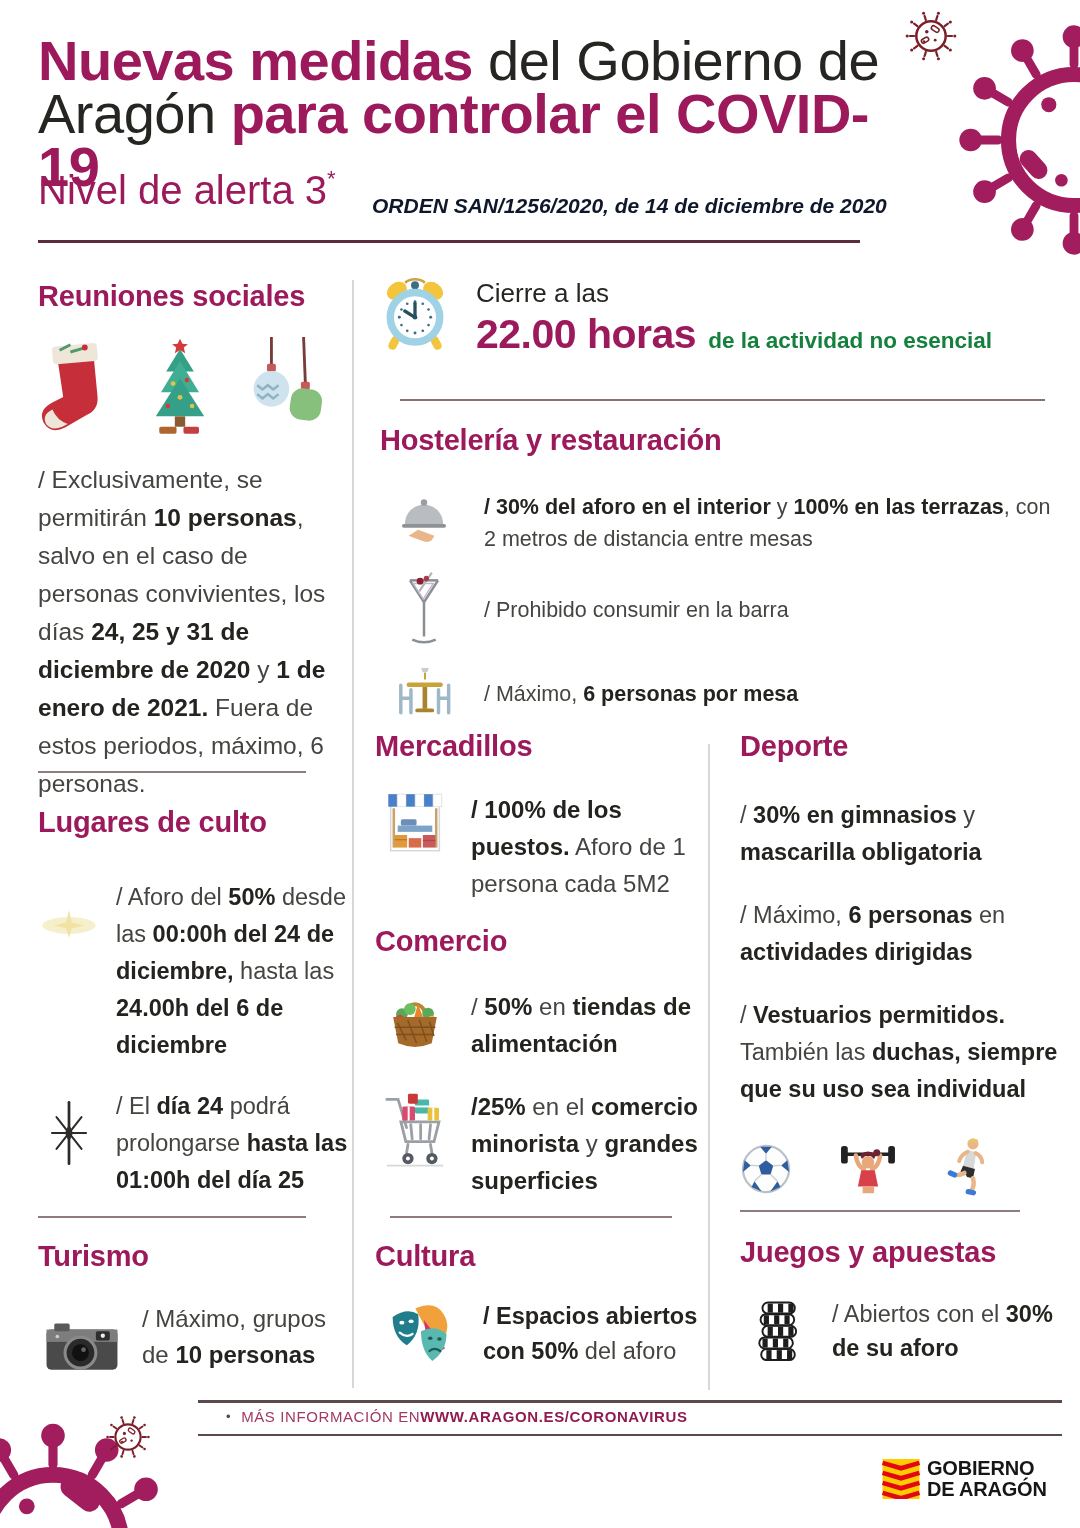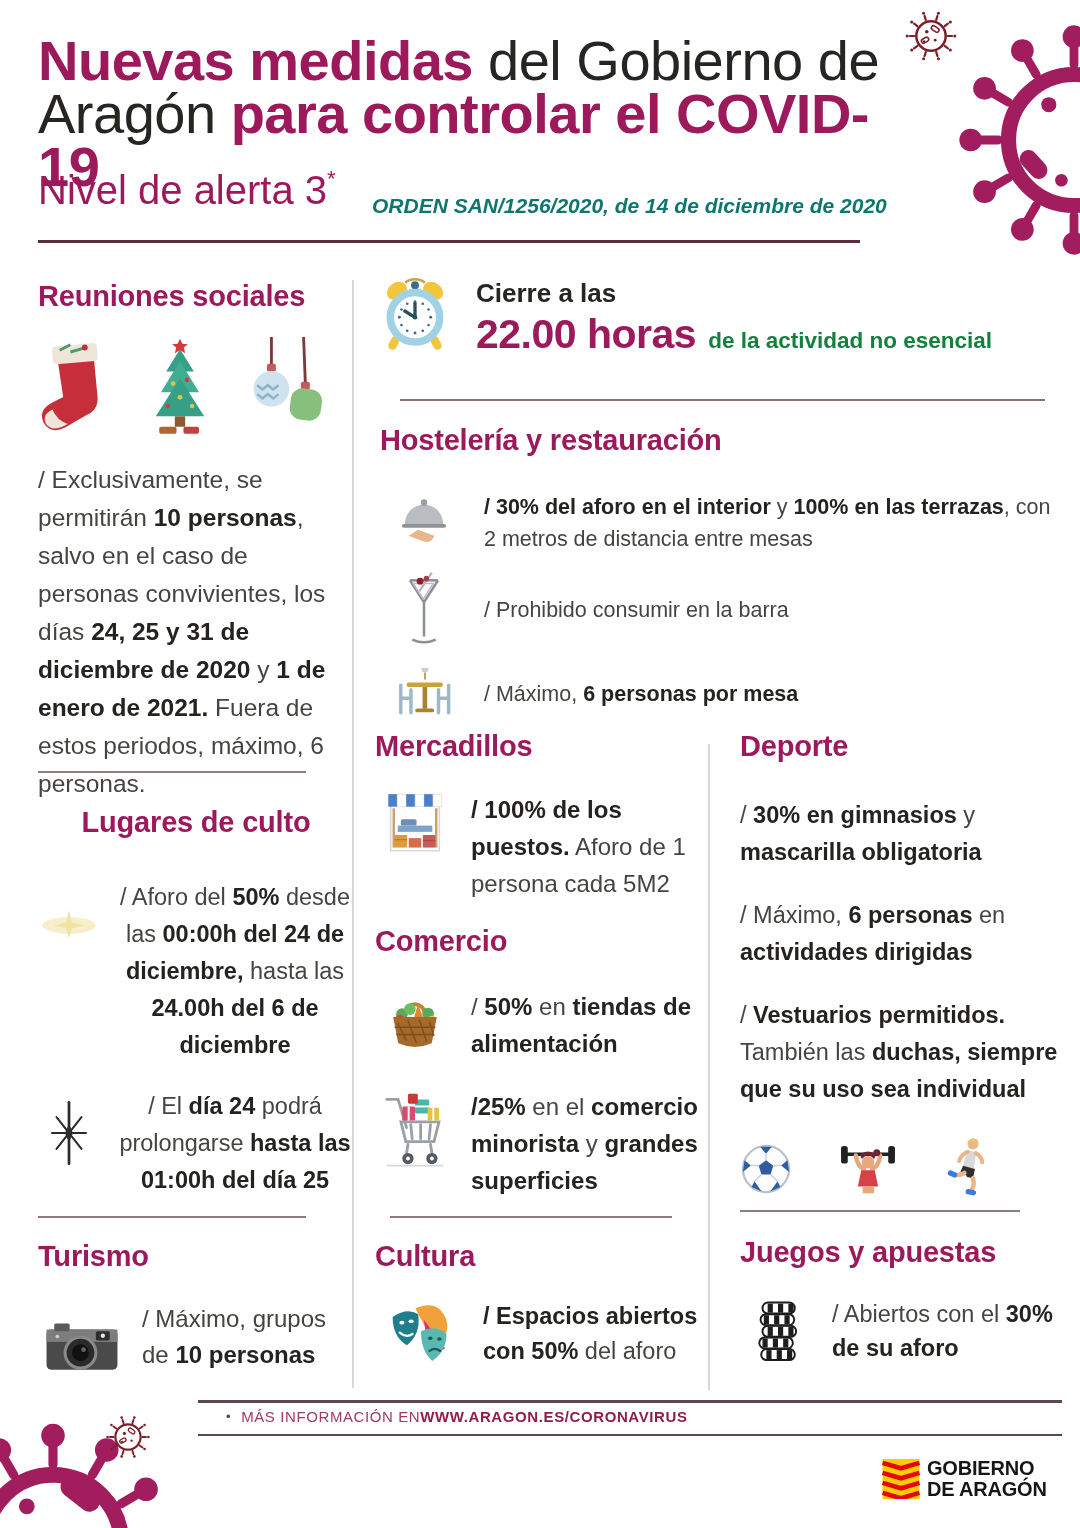--- a/index.html
+++ b/index.html
@@ -12,54 +12,54 @@
   .b { font-weight:700; color:#24231f; }
   .sec-title { font-size:29px; font-weight:700; color:#9c1a5b; letter-spacing:-0.2px; }
   .txt { font-size:24px; line-height:37px; color:#454440; }
 
   
   .title { left:38px; top:34px; width:850px; font-size:56px; line-height:53px; letter-spacing:-0.5px; }
   .title .tb { font-weight:700; color:#9c1a5b; }
   .title .tr { font-weight:400; color:#262522; }
   .alert { left:38px; top:168px; font-size:40px; font-weight:400; color:#9c1a5b; }
   .alert sup { font-size:22px; position:relative; top:-4px; }
-  .order { left:372px; top:194px; font-size:21px; font-style:italic; font-weight:600; color:#0f766e; }
+  .order { left:372px; top:194px; font-size:21px; font-style:italic; font-weight:600; color:#0f172a; }
   .rule { height:2px; background:#8f7c7c; }
   .header-rule { left:38px; top:240px; width:822px; height:3px; background:#5d2b3e; }
 
   
   .vdiv { width:2px; background:#dad6d6; }
   #vdiv1 { left:352px; top:280px; height:1108px; }
   #vdiv2 { left:708px; top:744px; height:646px; }
 
   
   .item { display:flex; align-items:flex-start;gap:16px; }
   .item .icn { flex:0 0 auto; display:flex; justify-content:center; }
   .item p { margin:0; }
 
   
   #sec-reuniones { left:38px; top:280px; width:304px; }
   .xmas-icons { margin-top:20px; height:104px; display:flex; align-items:flex-end; gap:32px; }
   #sec-reuniones .txt { margin-top:24px; font-size:24.5px; line-height:38px; }
   #rule-l1 { left:38px; top:771px; width:268px; }
-  #sec-lugares { left:38px; top:806px; width:316px;text-align:center; }
+  #sec-lugares { left:38px; top:806px; width:316px; }
   #sec-lugares .item { margin-top:40px; }
   #sec-lugares .item + .item { margin-top:24px; }
   #sec-lugares .icn { width:62px; }
   #sec-lugares .txt { width:252px; font-size:23.5px; line-height:37px; }
   #rule-l2 { left:38px; top:1216px; width:268px; }
   #sec-turismo { left:38px; top:1240px; width:316px; }
   #sec-turismo .item { margin-top:28px; align-items:flex-end; }
   #sec-turismo .icn { width:88px; }
   #sec-turismo .txt { width:218px; font-size:24px; line-height:36px; }
 
   
   #closure { left:382px; top:276px; width:680px; display:flex; align-items:flex-start; }
   #closure .ctext { margin-left:28px; }
-  .closure-intro { font-size:26px; font-weight:700; color:#262522; margin-top:2px; }
+  .closure-intro { font-size:26px; font-weight:400; color:#262522; margin-top:2px; }
   .closure-line2 { display:flex; align-items:baseline; margin-top:2px; }
   .closure-time { font-size:41px; font-weight:700; color:#9c1a5b; letter-spacing:-0.5px; }
   .closure-rest { font-size:22.5px; font-weight:700; color:#15803d; margin-left:12px; }
   #rule-r1 { left:400px; top:399px; width:645px; background:#8f6e6e; }
 
   
   #sec-hosteleria { left:380px; top:424px; width:672px; }
   #sec-hosteleria .item { margin-top:34px; }
   #sec-hosteleria .item + .item { margin-top:16px; align-items:center; }
   #sec-hosteleria .icn { width:88px; }

